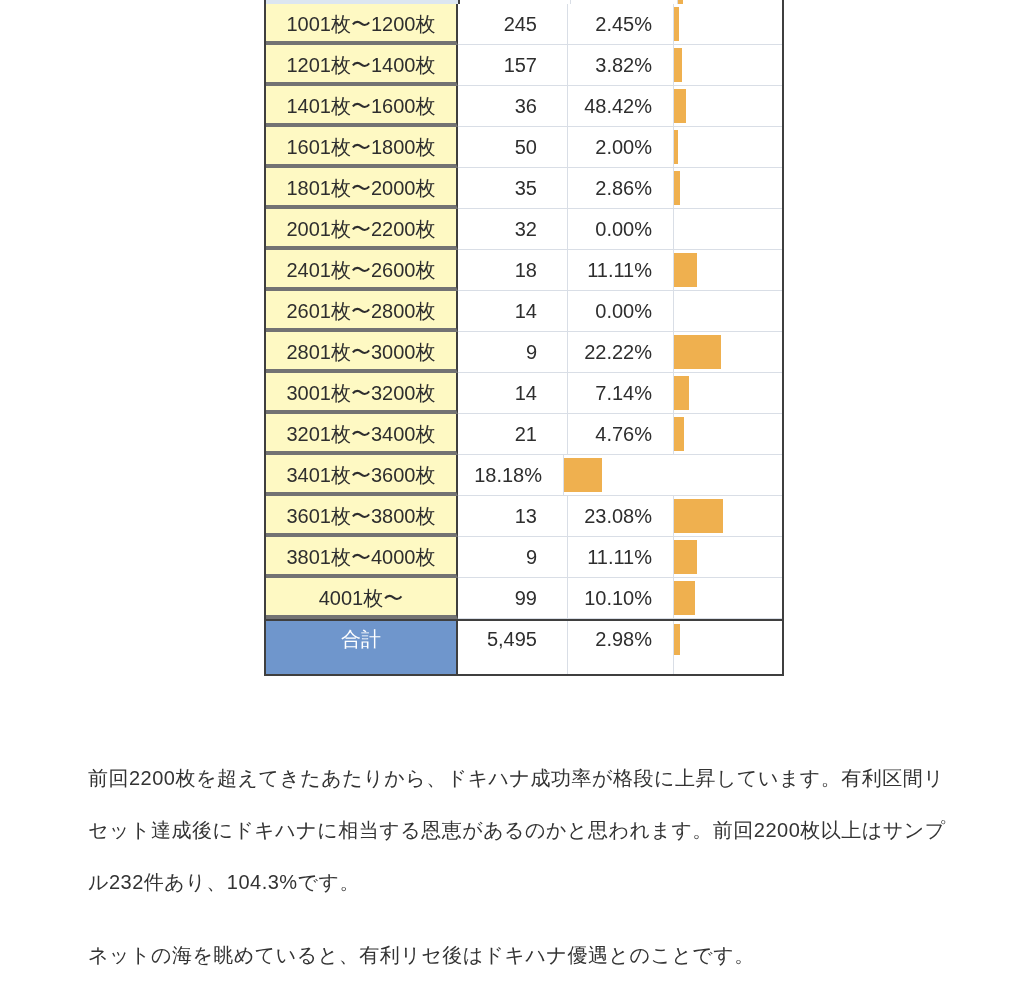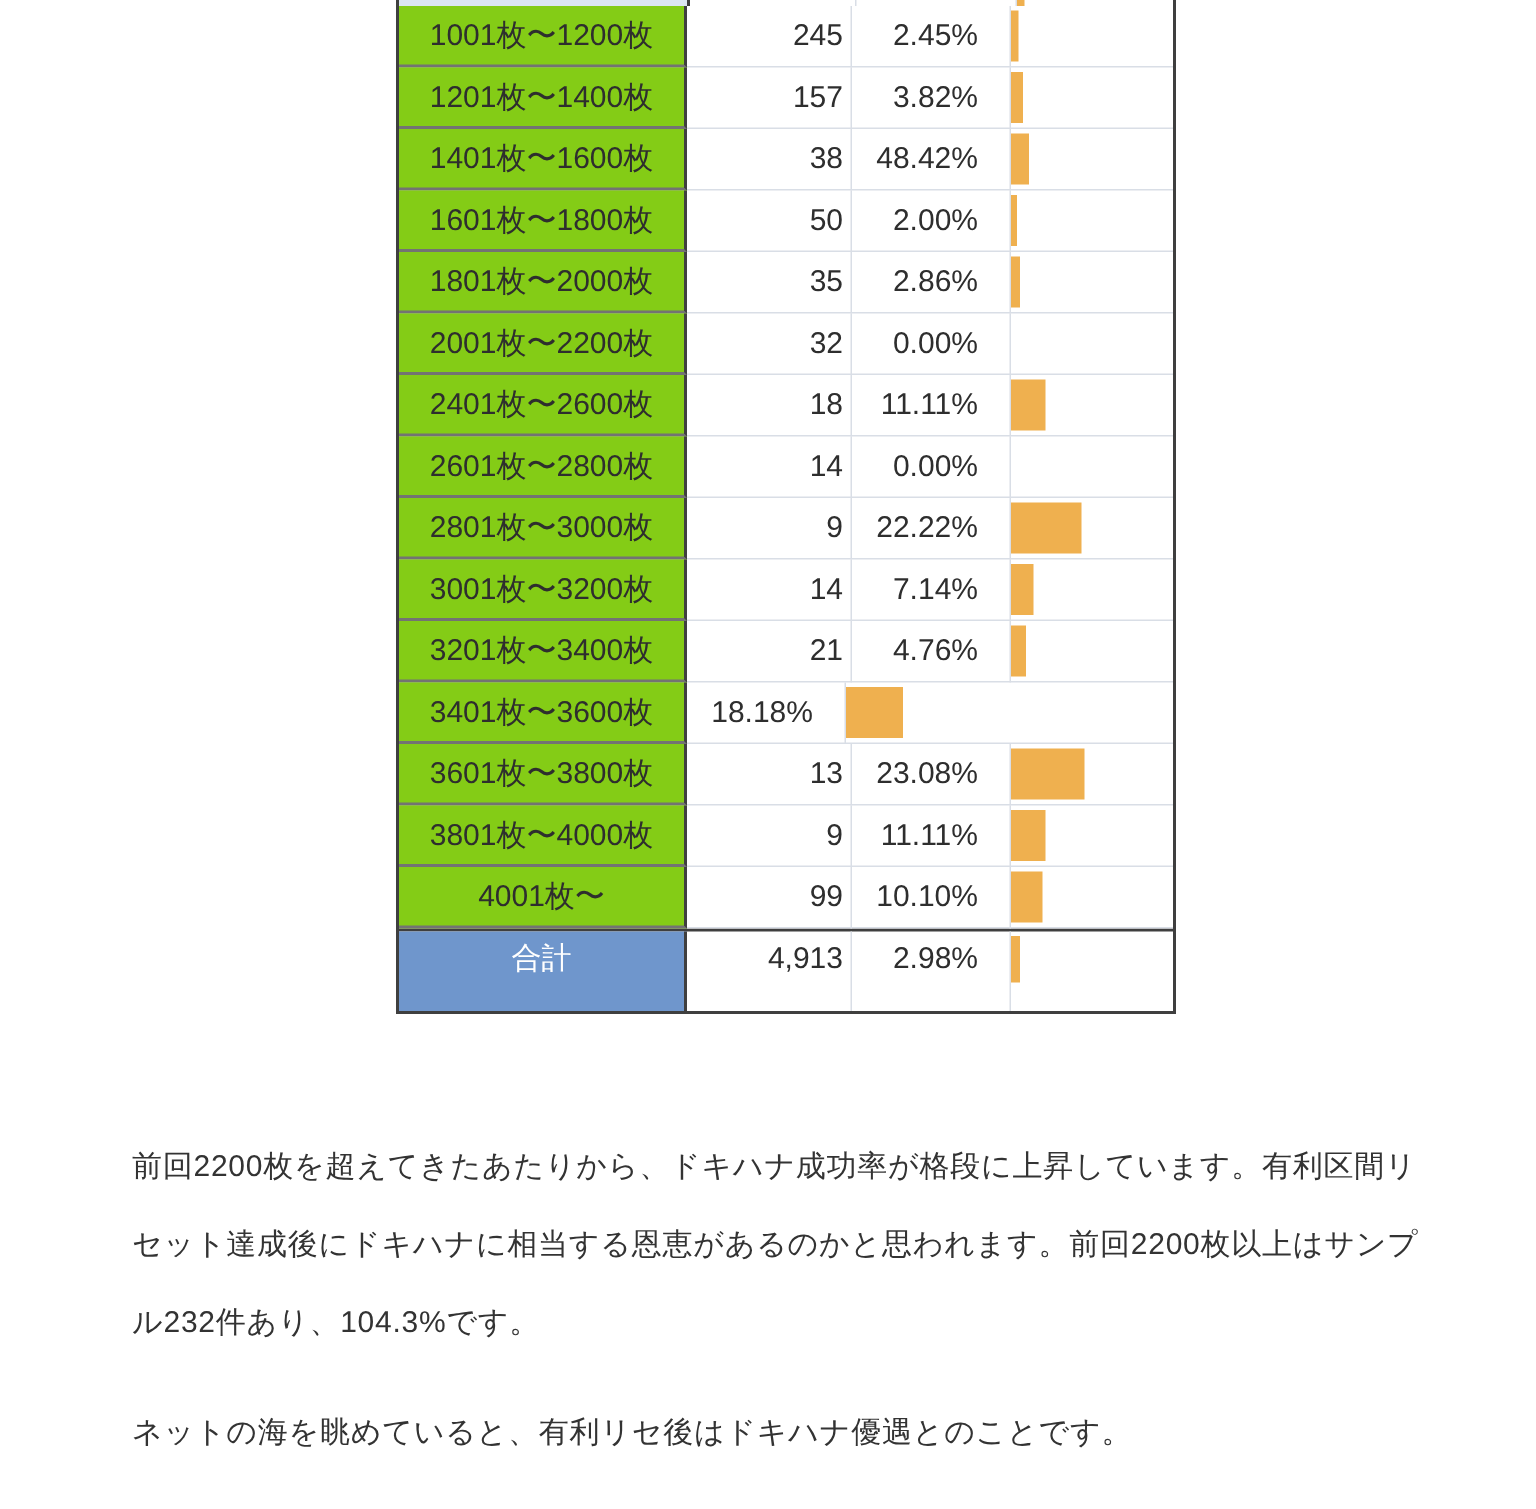--- a/index.html
+++ b/index.html
@@ -41,30 +41,30 @@
   .cell{
     box-sizing:border-box;
     font-size:20px;
     line-height:40px;
     border-bottom:1px solid #d9dee6;
     white-space:nowrap;
     overflow:hidden;
   }
   .cell.label{
     width:192px;
-    background:#84cc16;
+    background:#fef9c3;
     border-right:2px solid #3f3f3f;
-    border-bottom:2px solid #737373;
+    border-bottom:4px solid #737373;
     text-align:center;
   }
   .cell.count{
     width:110px;
     border-right:1px solid #d9dee6;
     text-align:right;
-    padding-right:5px;
+    padding-right:30px;
   }
   .cell.pct{
     width:106px;
     border-right:1px solid #d9dee6;
     text-align:right;
     padding-right:21px;
   }
   .cell.barcell{
     flex:1;
     border-right:none;
@@ -130,21 +130,21 @@
       <div class="row">
         <div class="cell label">1201枚〜1400枚</div>
         <div class="cell count">157</div>
         <div class="cell pct">3.82%</div>
         <div class="cell barcell">
           <div class="bar-fill" style="width: 8px;"></div>
         </div>
       </div>
       <div class="row">
         <div class="cell label">1401枚〜1600枚</div>
-        <div class="cell count">38</div>
+        <div class="cell count">36</div>
         <div class="cell pct">48.42%</div>
         <div class="cell barcell">
           <div class="bar-fill" style="width: 11.7px;"></div>
         </div>
       </div>
       <div class="row">
         <div class="cell label">1601枚〜1800枚</div>
         <div class="cell count">50</div>
         <div class="cell pct">2.00%</div>
         <div class="cell barcell">
@@ -235,21 +235,21 @@
         <div class="cell count">99</div>
         <div class="cell pct">10.10%</div>
         <div class="cell barcell">
           <div class="bar-fill" style="width: 21.2px;"></div>
         </div>
       </div>
     </div>
 
   <div class="row total">
     <div class="cell label">合計</div>
-    <div class="cell count">4,913</div>
+    <div class="cell count">5,495</div>
     <div class="cell pct">2.98%</div>
     <div class="cell barcell">
       <div class="bar-fill" id="total-bar" style="width: 6.3px;"></div>
     </div>
   </div>
 </div>
 
 <div class="article">
   <p>前回2200枚を超えてきたあたりから、ドキハナ成功率が格段に上昇しています。有利区間リセット達成後にドキハナに相当する恩恵があるのかと思われます。前回2200枚以上はサンプル232件あり、104.3%です。</p>
   <p>ネットの海を眺めていると、有利リセ後はドキハナ優遇とのことです。</p>

